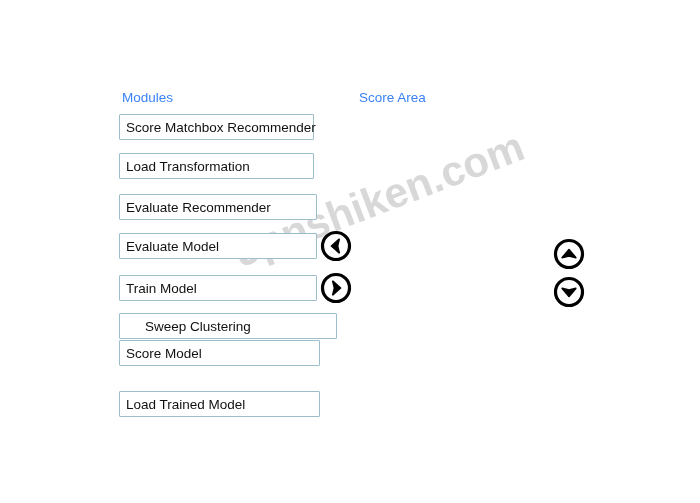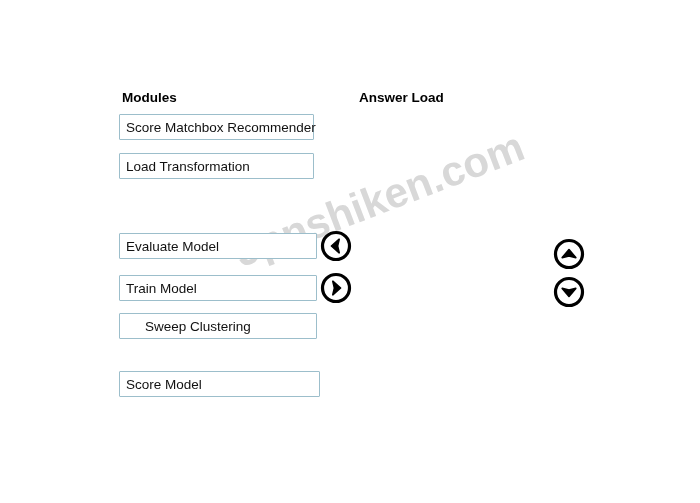--- a/index.html
+++ b/index.html
@@ -37,22 +37,22 @@
     white-space: nowrap;
     pointer-events: none;
     user-select: none;
     z-index: 1;
   }
 
   
   .col-heading {
     position: absolute;
     font-size: 13.5px;
-    font-weight: bold;
-    color: #000000;
+    font-weight: normal;
+    color: #3b82f6;
     white-space: nowrap;
     z-index: 3;
   }
   #modules-heading { left: 122px; top: 90px; }
   #answer-heading  { left: 359px; top: 90px; }
 
   
   #modules-list {
     position: absolute;
     left: 0;
@@ -103,40 +103,46 @@
 </style>
 </head>
 <body>
 
 <div id="screen">
 
   <div class="watermark">Jpnshiken.com</div>
 
   <div class="col-heading" id="modules-heading">Modules</div>
 
-  <div class="col-heading" id="answer-heading">Answer Load</div>
+  <div class="col-heading" id="answer-heading">Score Area</div>
 
   <div id="modules-list">
       <div class="module-box" style="top: 114px; width: 195px; text-align: center;">
         <span>Score Matchbox Recommender</span>
       </div>
       <div class="module-box" style="top: 153px; width: 195px;">
         <span>Load Transformation</span>
       </div>
+      <div class="module-box" style="top: 194px; width: 198px;">
+        <span>Evaluate Recommender</span>
+      </div>
       <div class="module-box" style="top: 233px; width: 198px; text-align: right;">
         <span>Evaluate Model</span>
       </div>
       <div class="module-box" style="top: 275px; width: 198px;">
         <span>Train Model</span>
       </div>
-      <div class="module-box" style="top: 313px; width: 198px; padding-left: 25px;">
+      <div class="module-box" style="top: 313px; width: 218px; padding-left: 25px;">
         <span>Sweep Clustering</span>
       </div>
-      <div class="module-box" style="top: 371px; width: 201px;">
+      <div class="module-box" style="top: 340px; width: 201px;">
         <span>Score Model</span>
+      </div>
+      <div class="module-box" style="top: 391px; width: 201px;">
+        <span>Load Trained Model</span>
       </div>
     </div>
 
   <div id="answer-area"></div>
 
   <div class="arrow-btn" id="btn-move-left">
     <svg width="32" height="32" viewBox="0 0 32 32">
       <circle cx="16" cy="16" r="13.5" fill="#ffffff" stroke="#000000" stroke-width="3.2"></circle>
       <path d="M19.2 9.2 L11.4 16 L19.2 22.8 L17.6 16 Z" fill="#000000" stroke="#000000" stroke-width="1.6" stroke-linejoin="round"></path>
     </svg>

